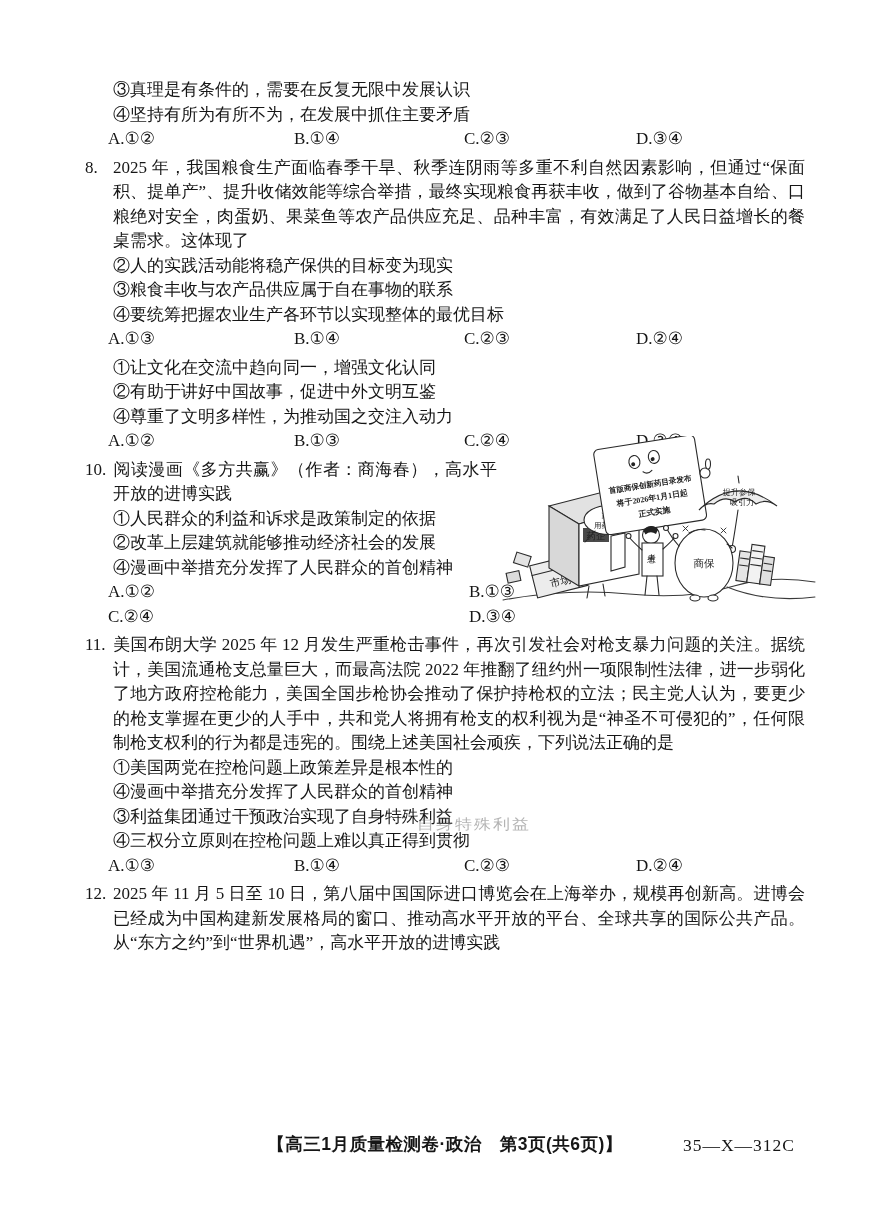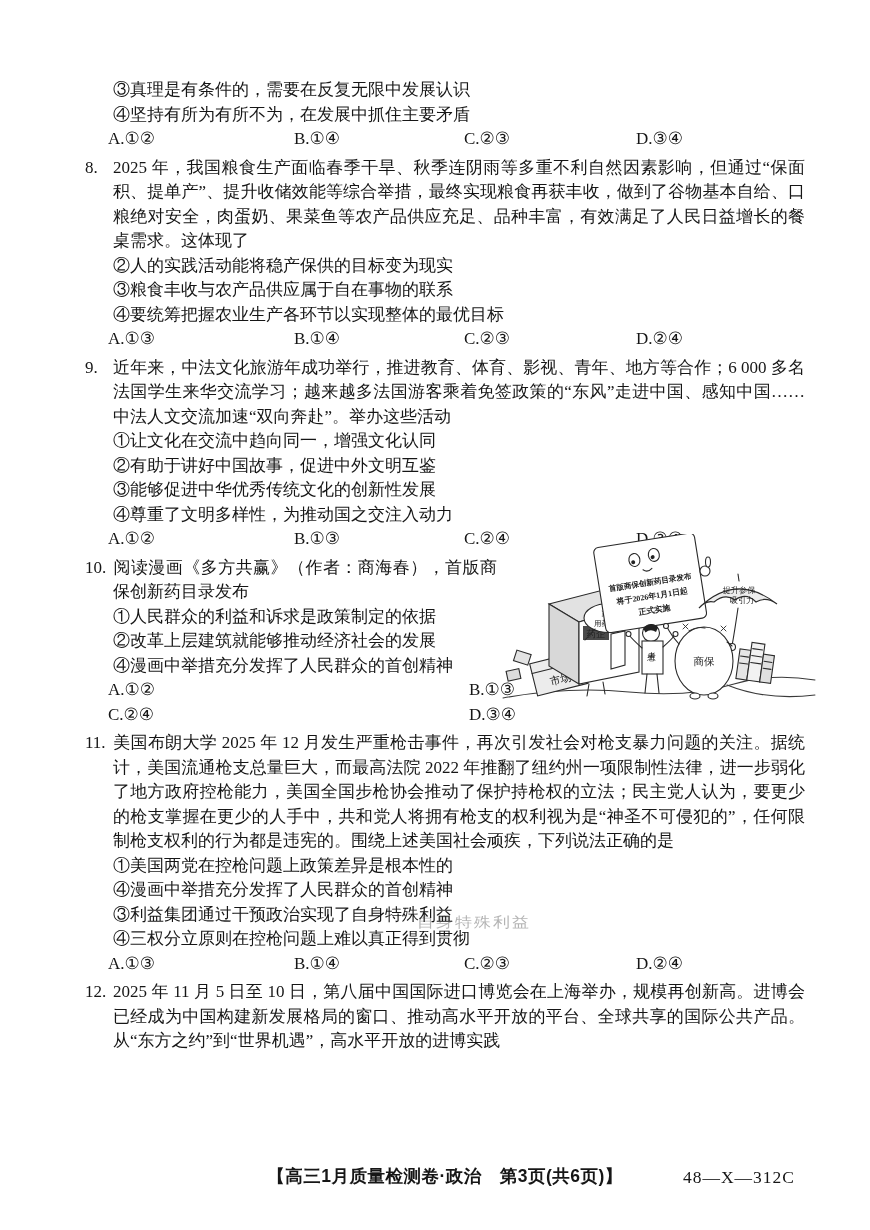--- a/index.html
+++ b/index.html
@@ -28,21 +28,21 @@
   .q10 .stem,.q10 .item{width:412px;box-sizing:border-box;}
   .cartoon{position:absolute;top:-22px;right:-14px;width:320px;height:180px;}
   .cartoon svg{display:block;}
   .cartoon text{font-family:"Liberation Serif","DejaVu Serif",serif;fill:#222;}
   .ghost{
     position:absolute;left:332px;top:8px;color:#444;opacity:.4;
     letter-spacing:2px;transform:scaleY(.85);pointer-events:none;
   }
   .footer{
     position:absolute;top:1132px;left:85px;width:720px;
-    font-size:17.5px;text-align:center;line-height:24px;margin-top:32px;
+    font-size:17.5px;text-align:center;line-height:24px;
   }
   .f-center{font-weight:bold;font-family:"Liberation Sans","DejaVu Sans",sans-serif;letter-spacing:.5px;}
   .f-right{
     position:absolute;right:10px;top:1px;font-weight:normal;
     font-family:"Liberation Serif","DejaVu Serif",serif;letter-spacing:1px;
   }
   .vtext{writing-mode:vertical-rl;text-orientation:upright;}
 </style>
 </head>
 <body>
@@ -67,24 +67,22 @@
     <div class="item">④要统筹把握农业生产各环节以实现整体的最优目标</div>
     <div class="choices">
       <span class="c">A.①③</span>
       <span class="c">B.①④</span>
       <span class="c">C.②③</span>
       <span class="c">D.②④</span>
     </div>
   </div>
 
   <div class="question">
-    <p class="stem"><span class="qnum">9.</span><span>近年来，中法文化旅游年成功举行，推进教育、体育、影视、青年、地方等合作；6 000 多名法国学生来华交流学习；越来越多法国游客乘着免签政策的“东风”走进中国、感知中国……中法人文交流加速“双向奔赴”。举办这些活动</span></p>
     <div class="item">①让文化在交流中趋向同一，增强文化认同</div>
     <div class="item">②有助于讲好中国故事，促进中外文明互鉴</div>
-    <div class="item">③能够促进中华优秀传统文化的创新性发展</div>
     <div class="item">④尊重了文明多样性，为推动国之交注入动力</div>
     <div class="choices">
       <span class="c">A.①②</span>
       <span class="c">B.①③</span>
       <span class="c">C.②④</span>
       <span class="c">D.③④</span>
     </div>
   </div>
 
   <div class="question q10">
@@ -186,21 +184,21 @@
             <line x1="12.5" y1="26" x2="22.5" y2="26"></line>
             <line x1="1.5" y1="21" x2="9.5" y2="21"></line>
             <line x1="1.5" y1="28" x2="9.5" y2="28"></line>
             <line x1="25.5" y1="23" x2="33.5" y2="23"></line>
             <line x1="25.5" y1="30" x2="33.5" y2="30"></line>
           </g>
         </g>
       </svg>
     </div>
 
-    <p class="stem"><span class="qnum">10.</span><span>阅读漫画《多方共赢》（作者：商海春），首版商保创新药目录发布</span></p>
+    <p class="stem"><span class="qnum">10.</span><span>阅读漫画《多方共赢》（作者：商海春），高水平开放的进博实践</span></p>
     <div class="item">①人民群众的利益和诉求是政策制定的依据</div>
     <div class="item">②改革上层建筑就能够推动经济社会的发展</div>
     <div class="item">④漫画中举措充分发挥了人民群众的首创精神</div>
     <div class="choices2">
       <span class="c">A.①②</span>
       <span class="c">B.①③</span>
     </div>
     <div class="choices2">
       <span class="c">C.②④</span>
       <span class="c">D.③④</span>
@@ -225,14 +223,14 @@
   </div>
 
   <div class="question">
     <p class="stem"><span class="qnum">12.</span><span>2025 年 11 月 5 日至 10 日，第八届中国国际进口博览会在上海举办，规模再创新高。进博会已经成为中国构建新发展格局的窗口、推动高水平开放的平台、全球共享的国际公共产品。从“东方之约”到“世界机遇”，高水平开放的进博实践</span></p>
   </div>
 
 </div>
 
 <div class="footer">
   <span class="f-center">【高三1月质量检测卷·政治　第3页(共6页)】</span>
-  <span class="f-right">48—X—312C</span>
+  <span class="f-right">35—X—312C</span>
 </div>
 
 </body></html>

